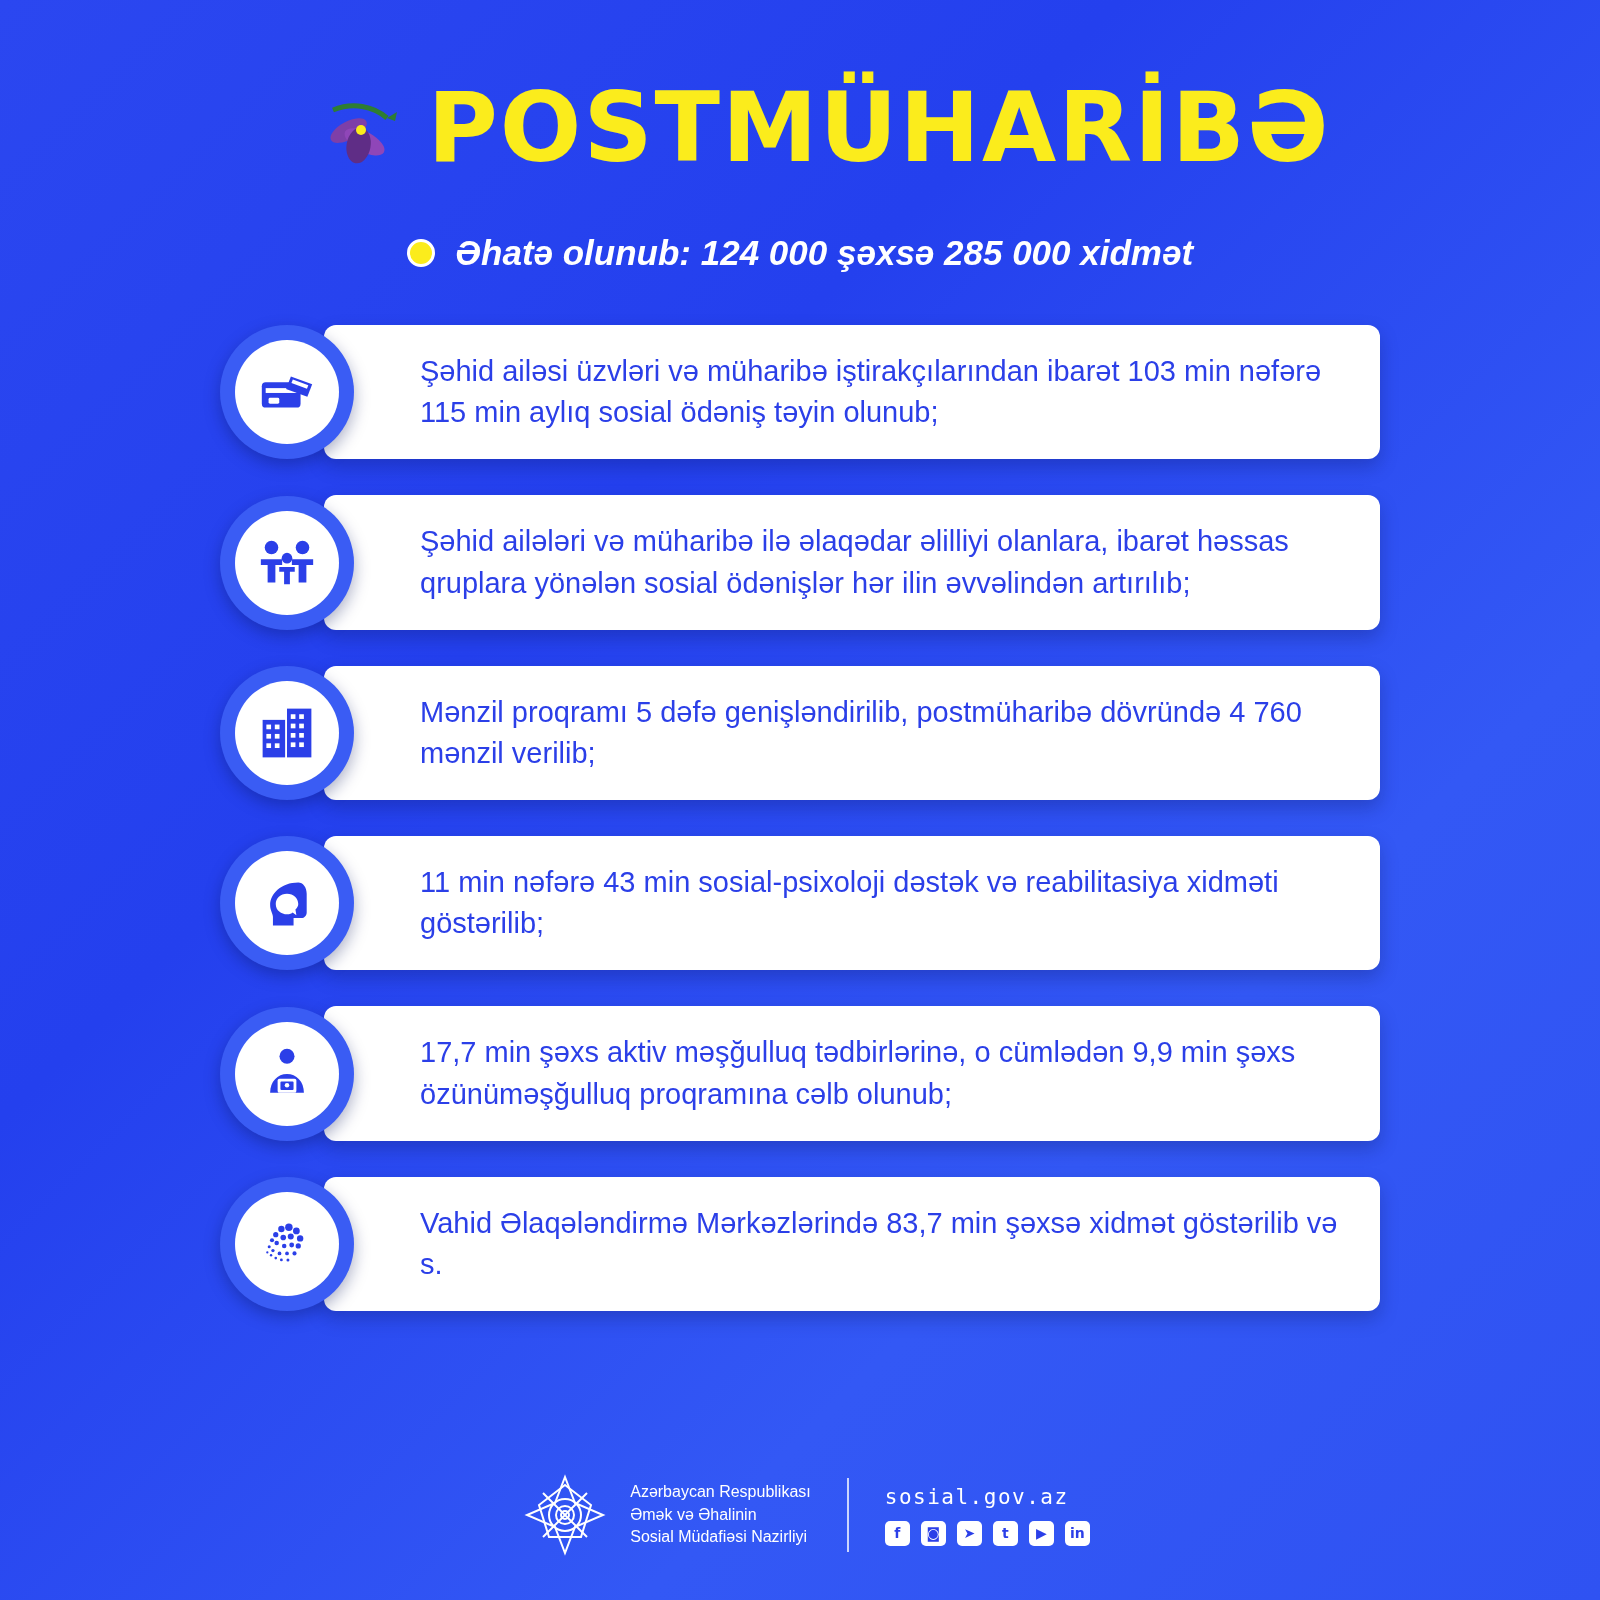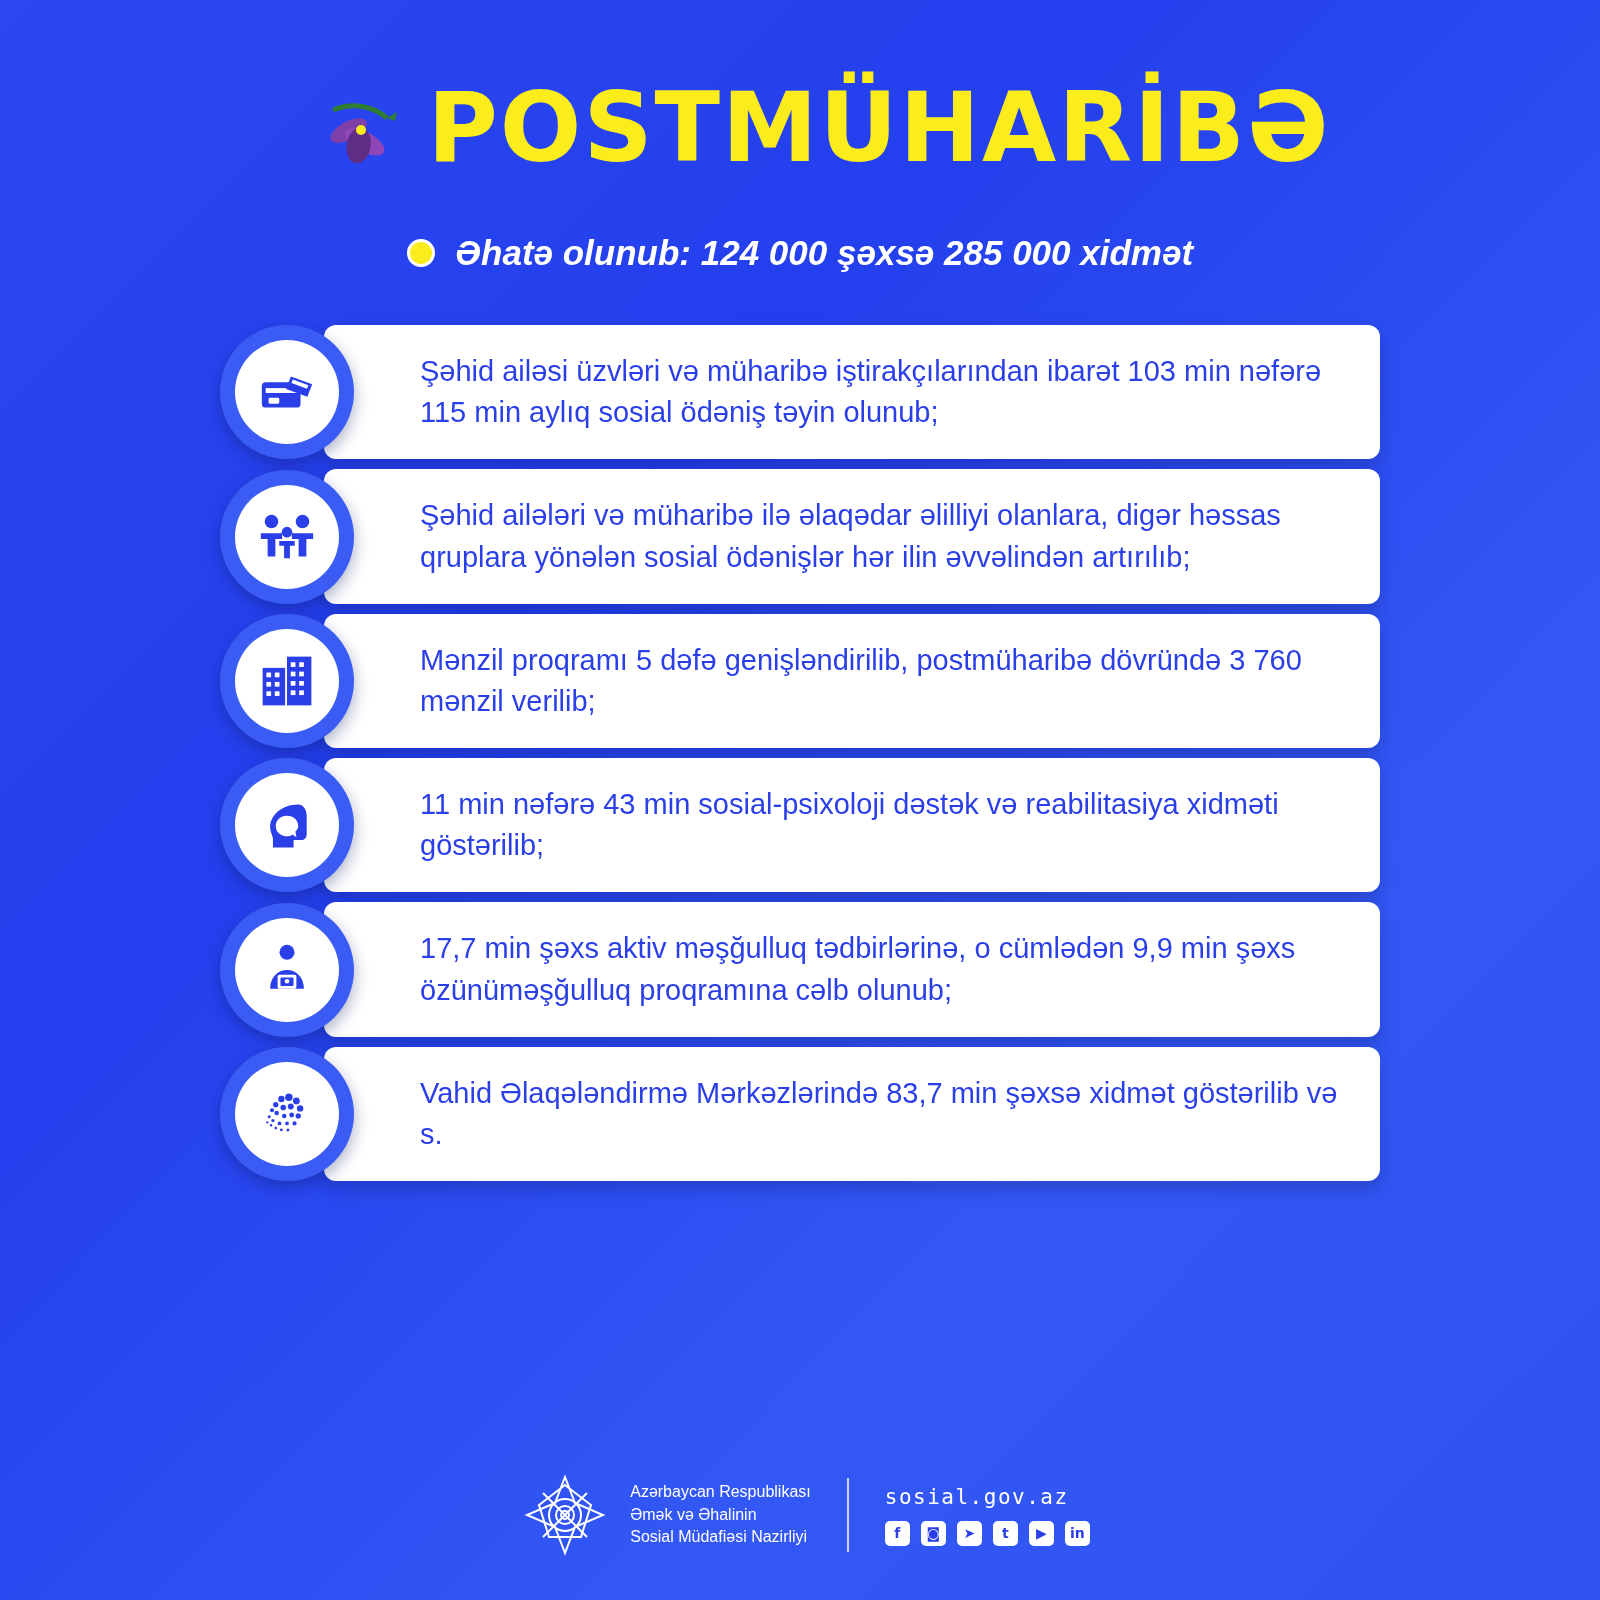--- a/index.html
+++ b/index.html
@@ -58,21 +58,21 @@
     color: #ffffff;
     white-space: nowrap;
   }
 
   
   .list {
     margin: 52px auto 0 auto;
     width: 1160px;
     display: flex;
     flex-direction: column;
-    gap: 10px;
+    gap: 36px;
   }
   .row {
     position: relative;
     display: flex;
     align-items: center;
     min-height: 118px;
   }
   .icon-wrap {
     position: absolute;
     left: 0;
@@ -213,21 +213,21 @@
             <path d="M5 28 h22 v6 h-7 v18 h-8 V34 H5 z"></path>
             <circle cx="48" cy="16" r="7"></circle>
             <path d="M37 28 h22 v6 h-7 v18 h-8 V34 h-7 z"></path>
             <circle cx="32" cy="27" r="5.5"></circle>
             <path d="M24 36 h16 v5 h-5 v13 h-6 V41 h-5 z"></path>
           </g>
         </svg>
       </div>
     </div>
     <div class="card">
-      <span class="card-text">Şəhid ailələri və müharibə ilə əlaqədar əlilliyi olanlara, digər həssas qruplara yönələn sosial ödənişlər hər ilin əvvəlindən artırılıb;</span>
+      <span class="card-text">Şəhid ailələri və müharibə ilə əlaqədar əlilliyi olanlara, ibarət həssas qruplara yönələn sosial ödənişlər hər ilin əvvəlindən artırılıb;</span>
     </div>
   </div>
 
   <div class="row">
     <div class="icon-wrap">
       <div class="icon-inner">
         <svg viewBox="0 0 64 64" width="60" height="60" aria-hidden="true">
           <g fill="#2b3fe8">
             <rect x="6" y="18" width="24" height="40"></rect>
             <rect x="32" y="6" width="26" height="52"></rect>
@@ -245,21 +245,21 @@
               <rect x="45" y="22" width="5" height="5"></rect>
             <rect x="36" y="32" width="5" height="5"></rect>
               <rect x="45" y="32" width="5" height="5"></rect>
             <rect x="36" y="42" width="5" height="5"></rect>
               <rect x="45" y="42" width="5" height="5"></rect>
           </g>
         </svg>
       </div>
     </div>
     <div class="card">
-      <span class="card-text">Mənzil proqramı 5 dəfə genişləndirilib, postmüharibə dövründə 3 760 mənzil verilib;</span>
+      <span class="card-text">Mənzil proqramı 5 dəfə genişləndirilib, postmüharibə dövründə 4 760 mənzil verilib;</span>
     </div>
   </div>
 
   <div class="row">
     <div class="icon-wrap">
       <div class="icon-inner">
         <svg viewBox="0 0 64 64" width="60" height="60" aria-hidden="true">
           <path d="M44 10 C26 10 14 22 14 34 c0 6 3 9 3 13 l0 9 h22 l0 -8 h8 c4 0 6 -3 6 -6 V22 c0 -7 -4 -12 -9 -12 z" fill="#2b3fe8"></path>
           <path d="M32 22 c-7 0 -12 5 -12 11 0 7 6 11 12 11 3 0 5 -1 6 -2 l4 3 -1 -6 c2 -2 3 -4 3 -6 0 -6 -5 -11 -12 -11 z" fill="#ffffff"></path>
         </svg>

